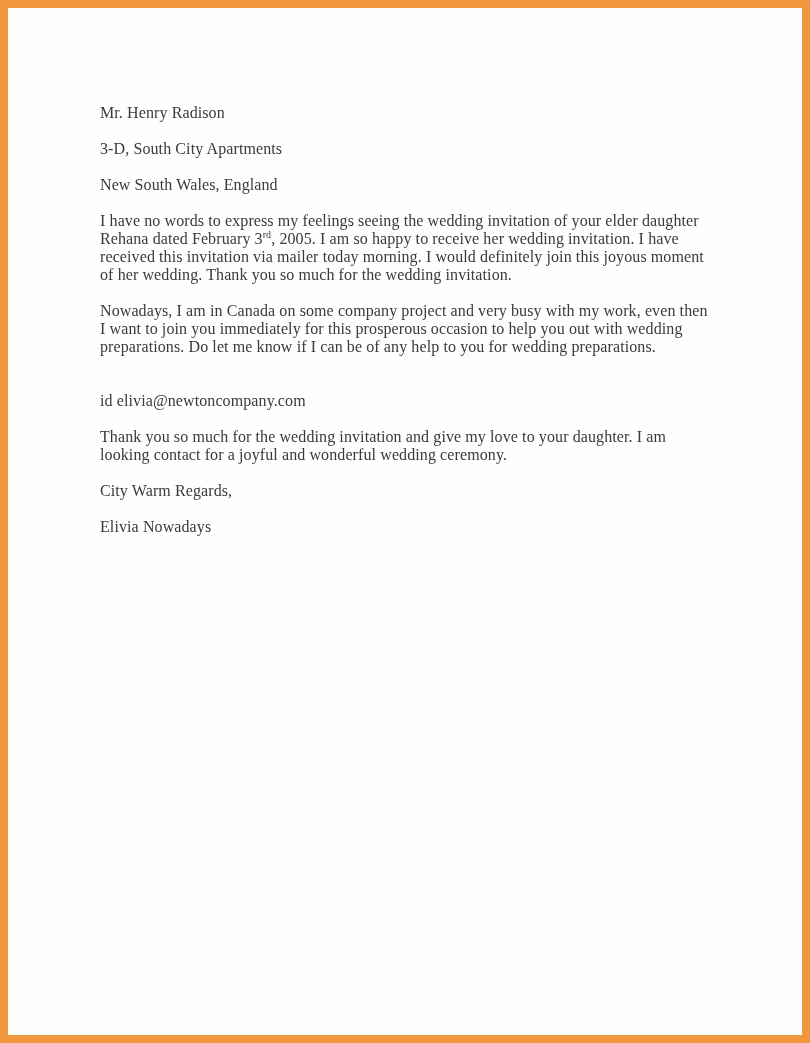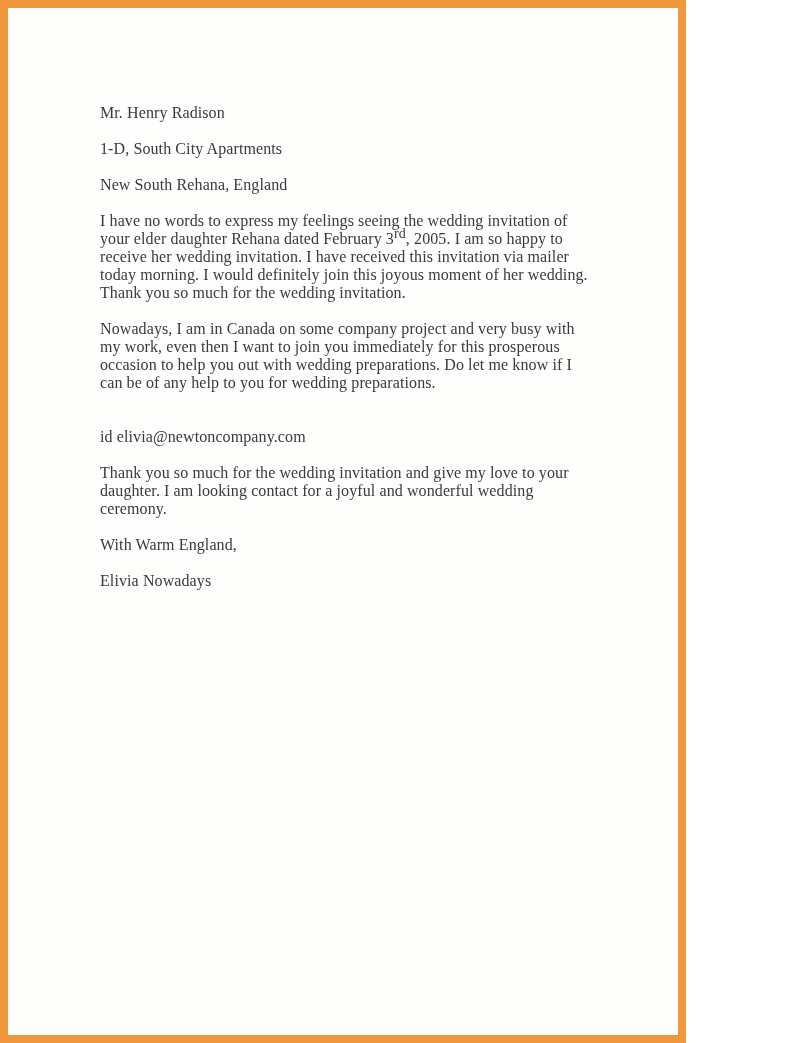--- a/index.html
+++ b/index.html
@@ -2,64 +2,64 @@
 <html><head>
 <meta charset="utf-8">
 <style>
   html, body {
     margin: 0;
     padding: 0;
     background: #ffffff;
   }
   .page {
     position: relative;
-    width: 686px;
+    width: 810px;
     height: 1043px;
     box-sizing: border-box;
     border: 8px solid #F0963C;
     background: #fefefd;
     overflow: hidden;
   }
   .letter {
     box-sizing: border-box;
     padding: 96px 90px 0 92px;
     font-family: "Liberation Serif", "DejaVu Serif", serif;
     font-size: 16px;
     line-height: 18px;
     color: #3a3a3a;
     letter-spacing: 0.1px;
   }
   .letter p {
     margin: 0 0 18px 0;
   }
   sup.ord {
-    font-size: 14px;
+    font-size: 10px;
     line-height: 0;
     vertical-align: super;
   }
 </style>
 </head>
 <body>
 
 <div class="page">
   <div class="letter">
 
     <p>Mr. Henry Radison</p>
 
-    <p>1-D, South City Apartments</p>
+    <p>3-D, South City Apartments</p>
 
-    <p>New South Rehana, England</p>
+    <p>New South Wales, England</p>
 
 
     <p><span>I have no words to express my feelings seeing the wedding invitation of your elder daughter Rehana dated February 3</span><sup class="ord">rd</sup><span>, 2005. I am so happy to receive her wedding invitation. I have received this invitation via mailer today morning.  I would definitely join this joyous moment of her wedding. Thank you so much for the wedding invitation.</span></p>
 
     <p>Nowadays, I am in Canada on some company project and very busy with my work, even then I want to join you immediately for this prosperous occasion to help you out with wedding preparations. Do let me know if I can be of any help to you for wedding preparations.</p>
 
     <p><br><span>id elivia@newtoncompany.com</span></p>
 
     <p>Thank you so much for the wedding invitation and give my love to your daughter. I am looking contact for a joyful and wonderful wedding ceremony.</p>
 
-    <p>With Warm England,</p>
+    <p>City Warm Regards,</p>
 
     <p>Elivia Nowadays</p>
 
   </div>
 </div>
 
 </body></html>

